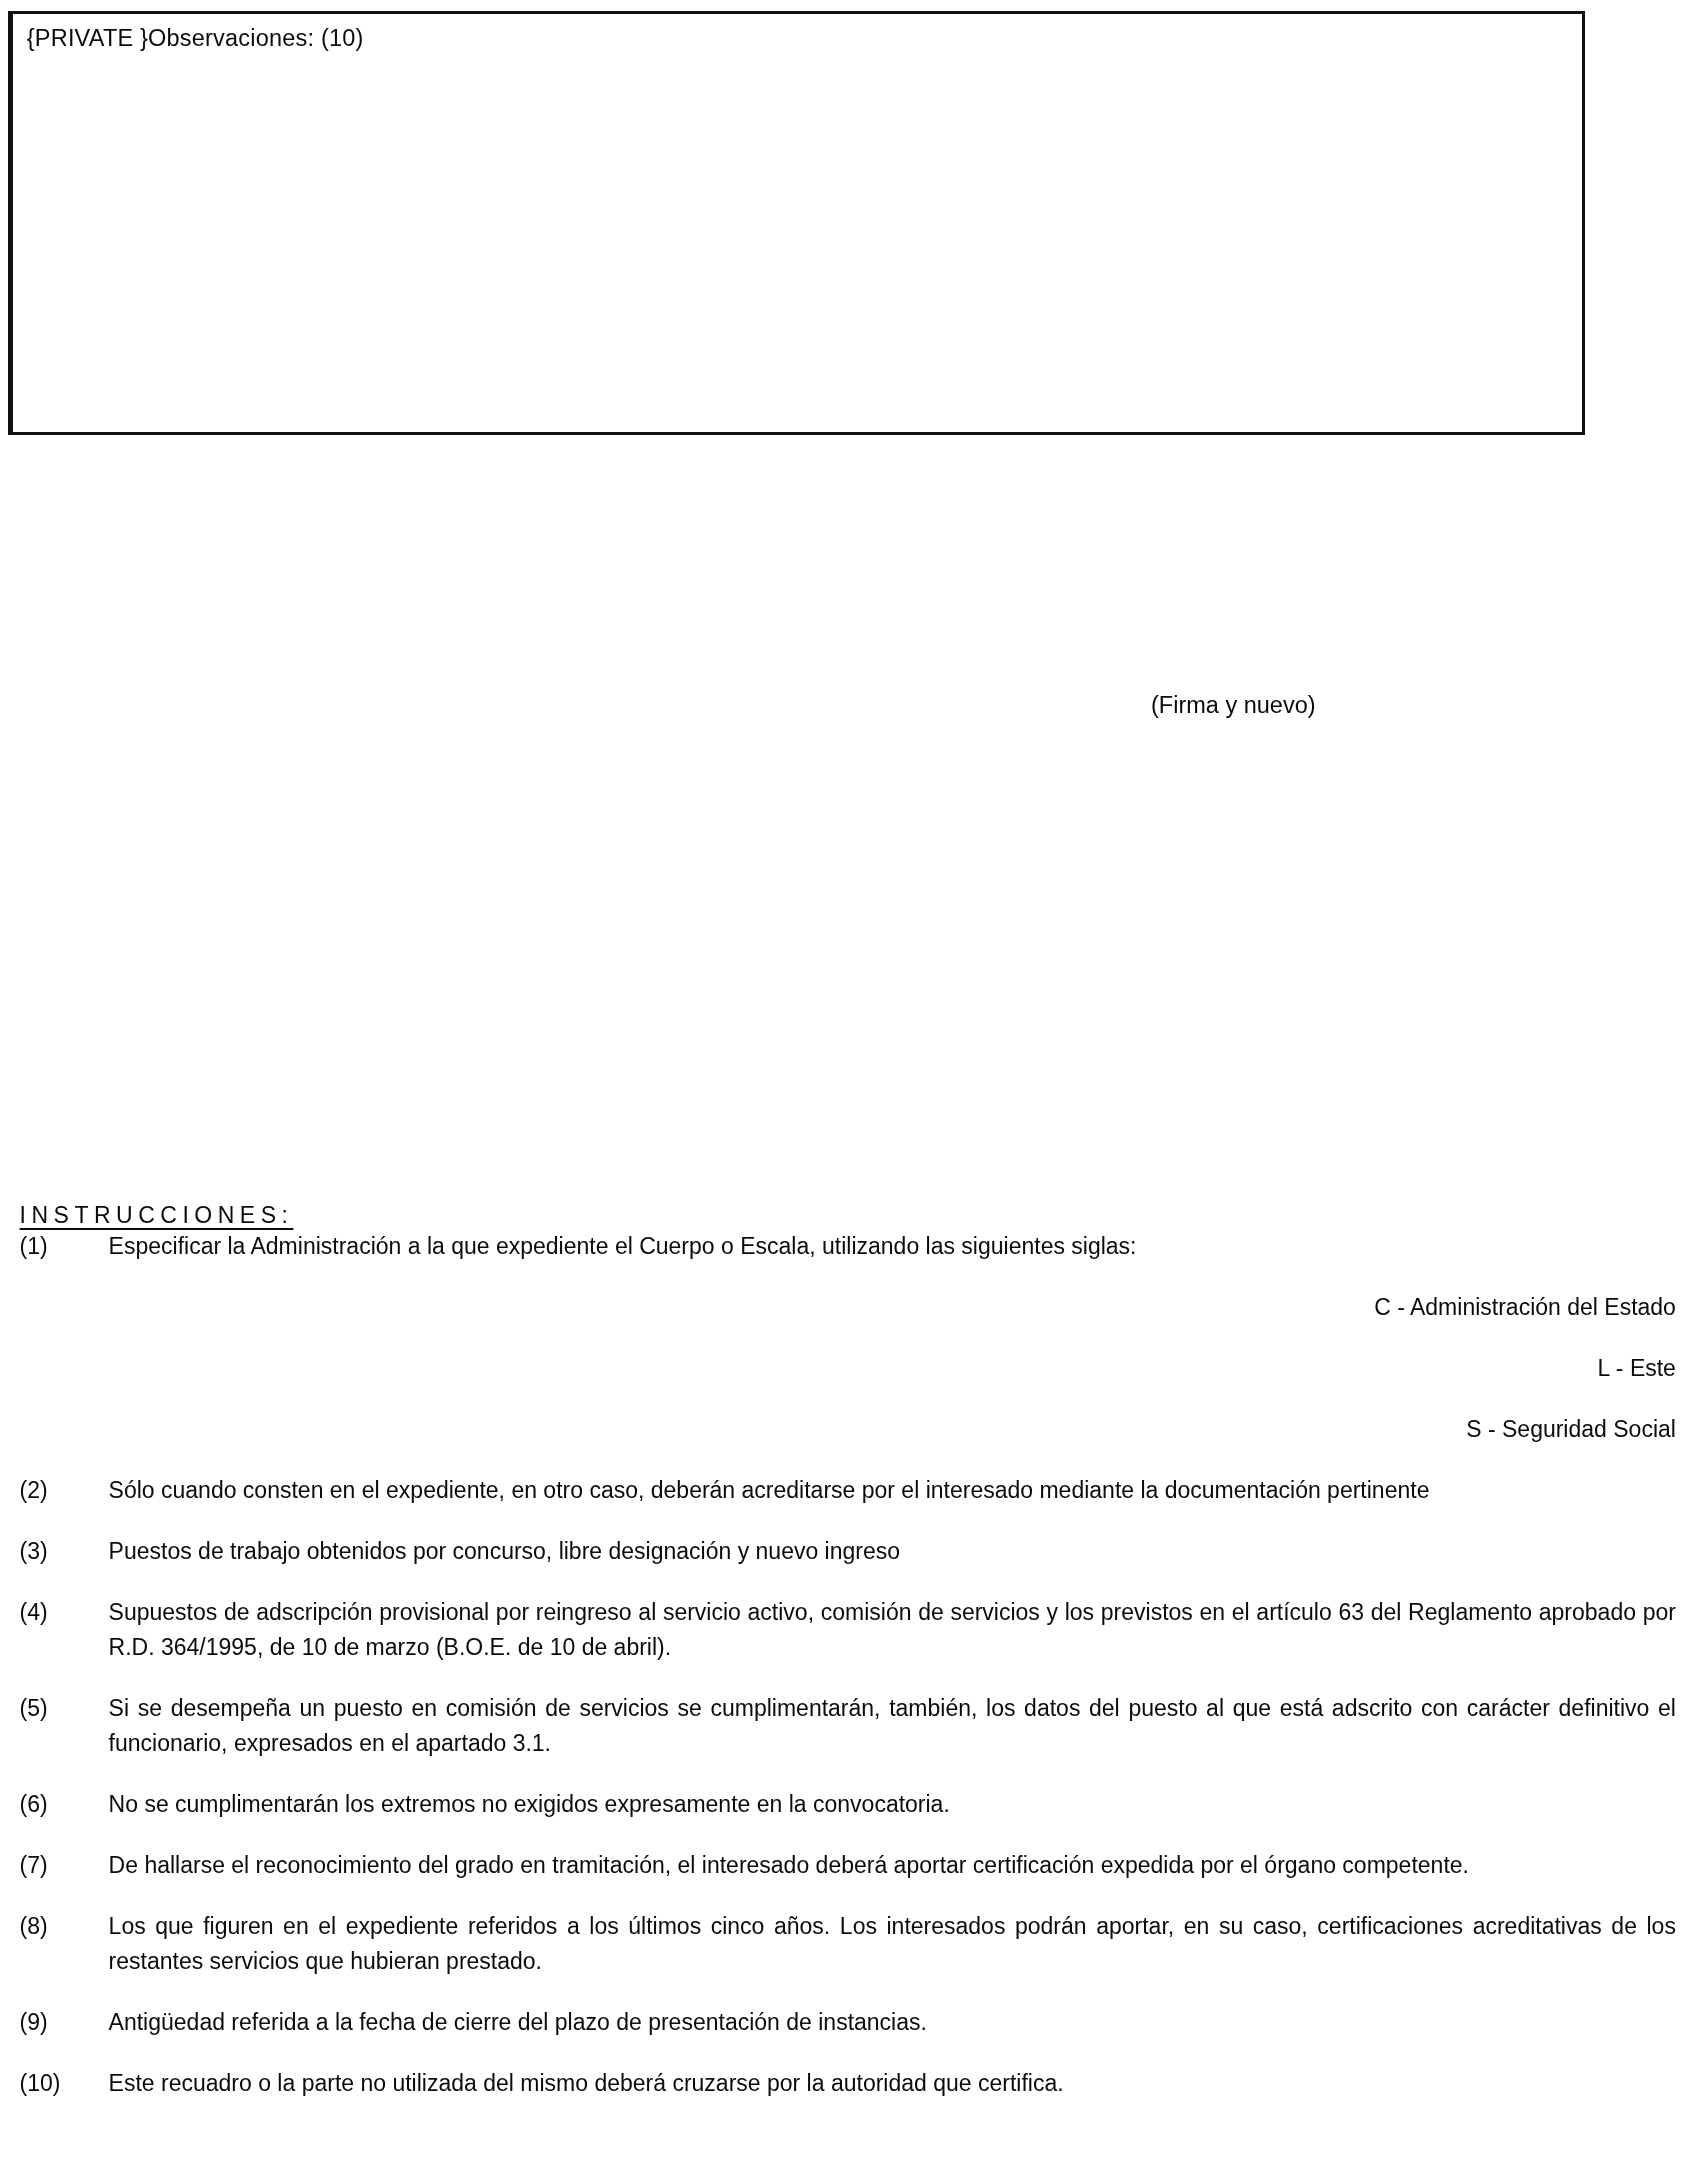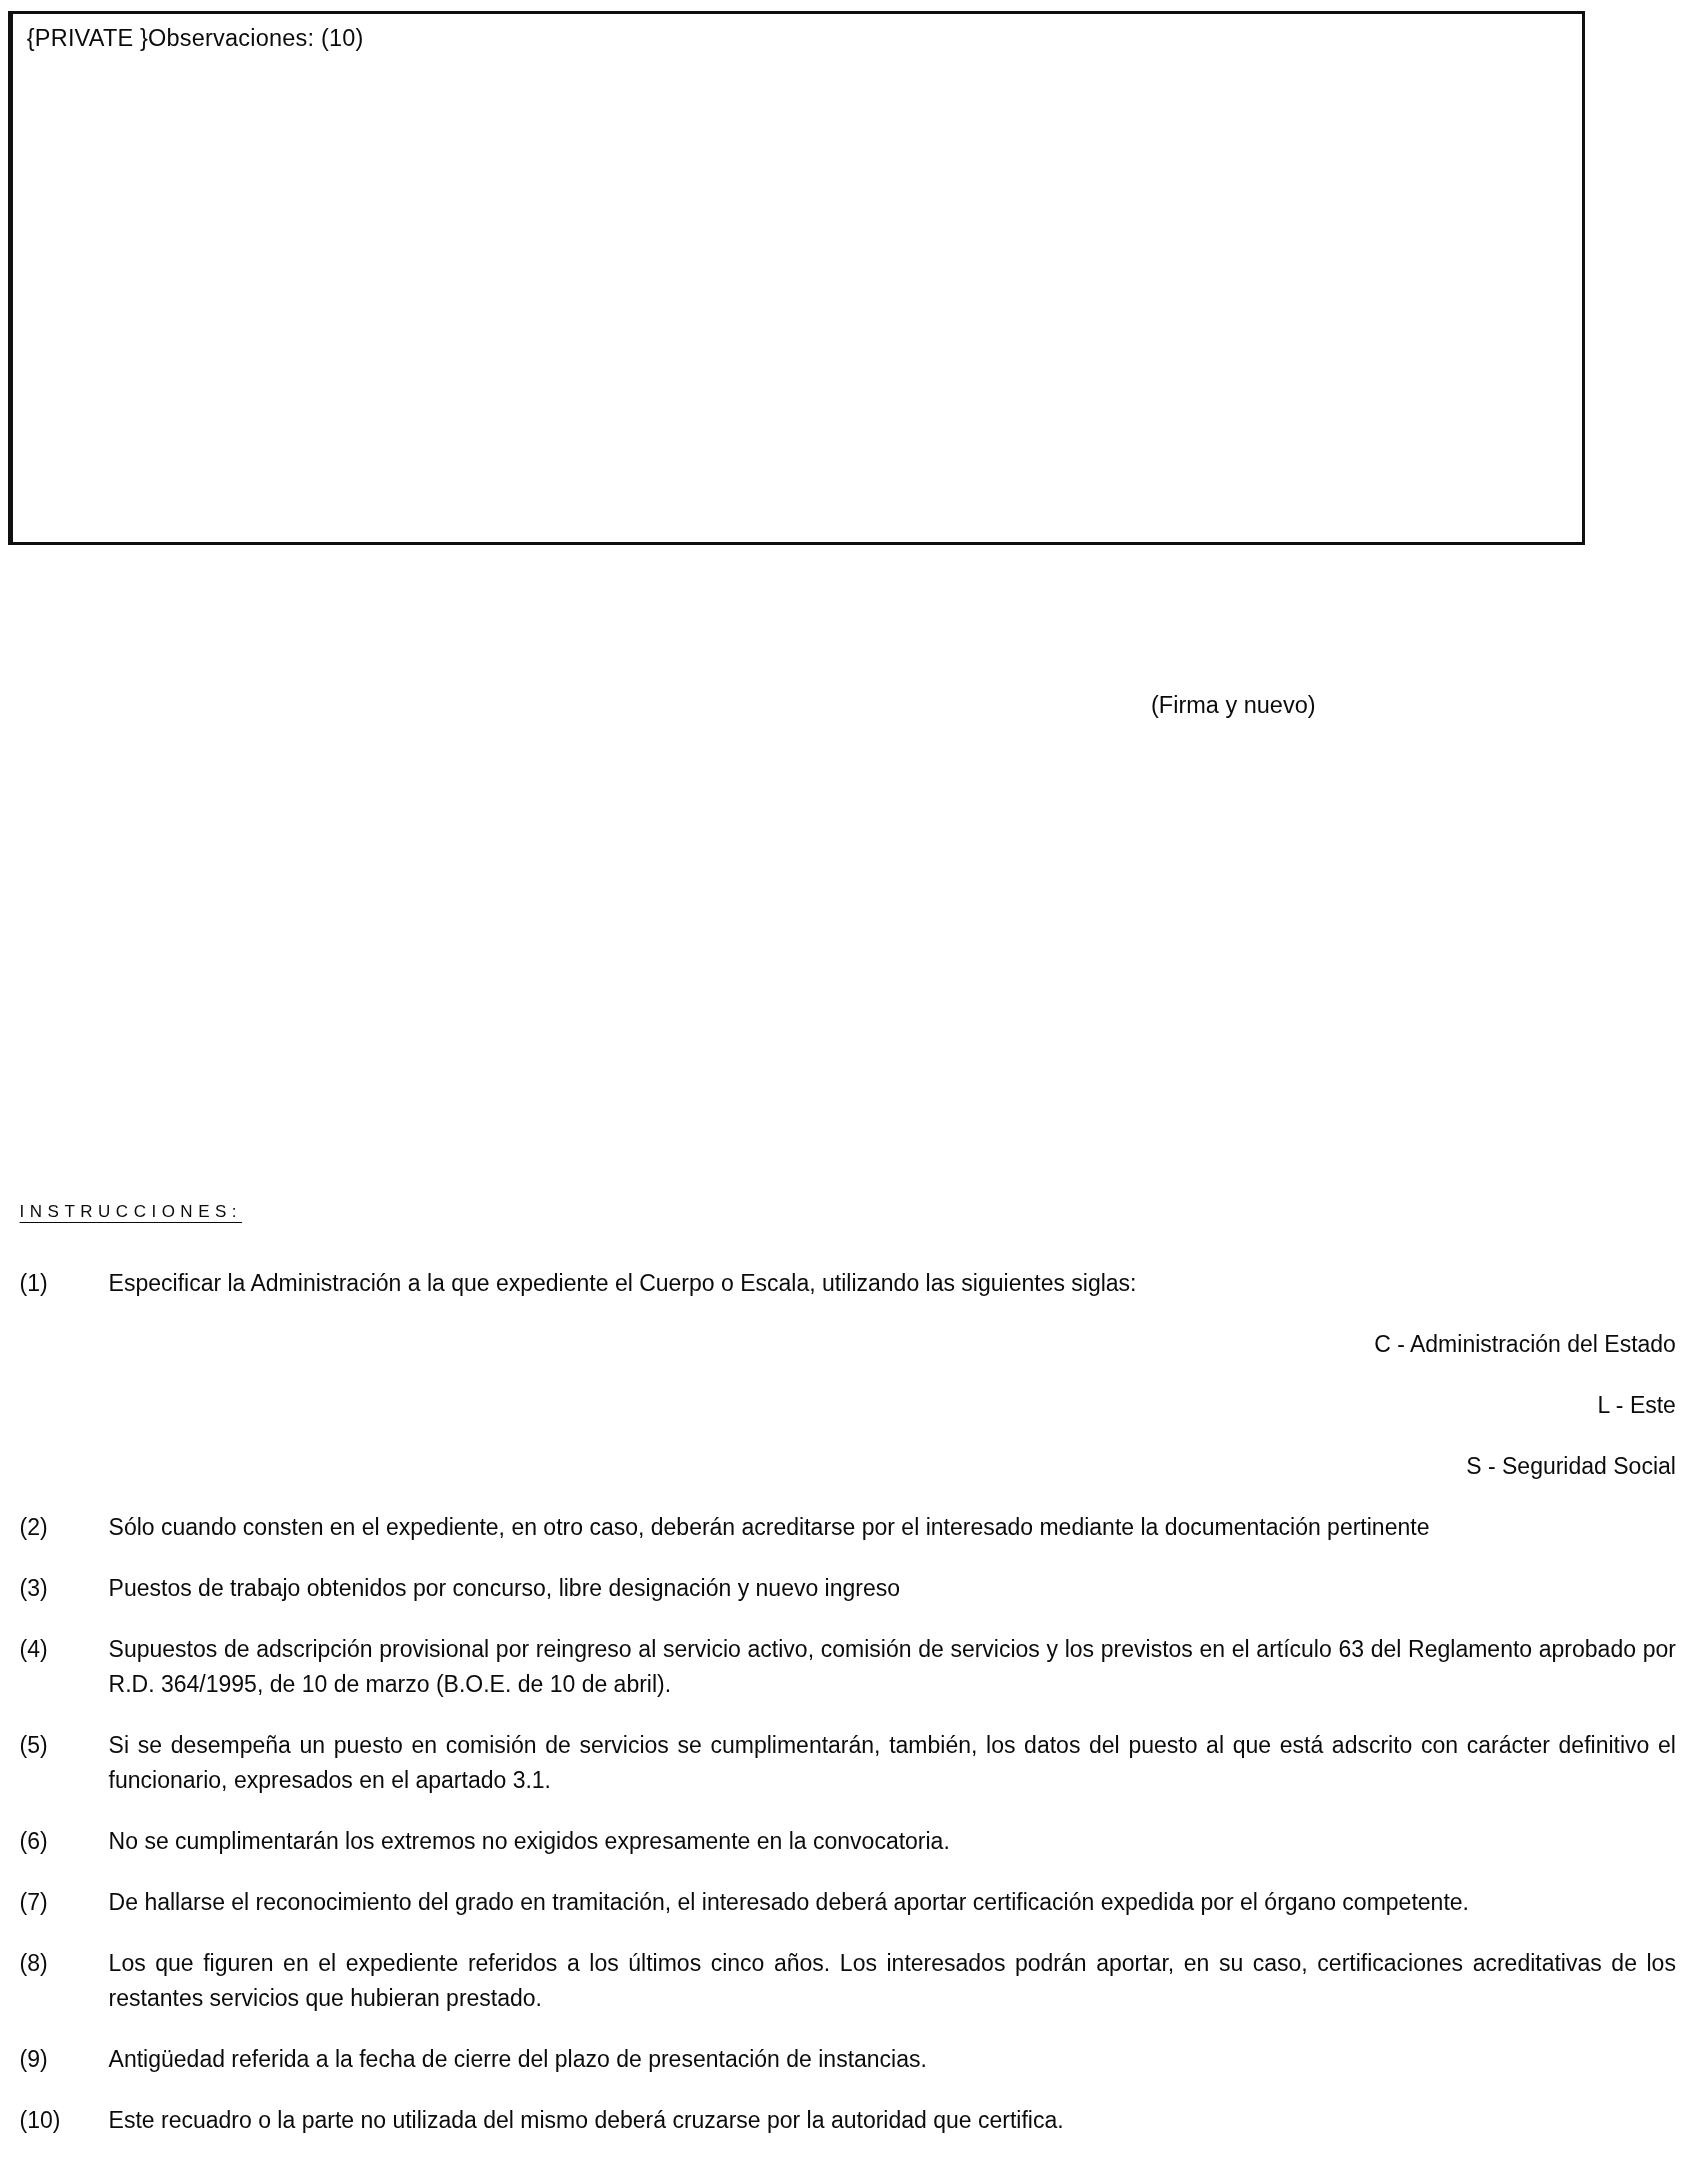--- a/index.html
+++ b/index.html
@@ -15,21 +15,21 @@
     background: #ffffff;
     overflow: hidden;
   }
 
   
   .obs-box {
     position: absolute;
     left: 7.8px;
     top: 11px;
     width: 1577px;
-    height: 534px;
+    height: 424px;
     border: 3.1px solid #101010;
     border-left-width: 5.5px;
     padding: 11px 14px;
   }
   .obs-label {
     font-size: 23.5px;
     letter-spacing: 0.2px;
   }
 
   
@@ -41,25 +41,24 @@
   }
 
   
   .instructions {
     position: absolute;
     left: 19.6px;
     top: 1202px;
     width: 1661px;
   }
   .instr-title {
-    font-size: 17px;
+    font-size: 23px;
     letter-spacing: 5.5px;
     text-decoration: underline;
     text-underline-offset: 4.7px;
-    margin-bottom: 44px;
   }
   .instr-row {
     display: grid;
     grid-template-columns: 89px 1fr;
     align-items: start;
     margin-bottom: 26px;
   }
   .instr-num {
     font-size: 23px;
     line-height: 35px;

